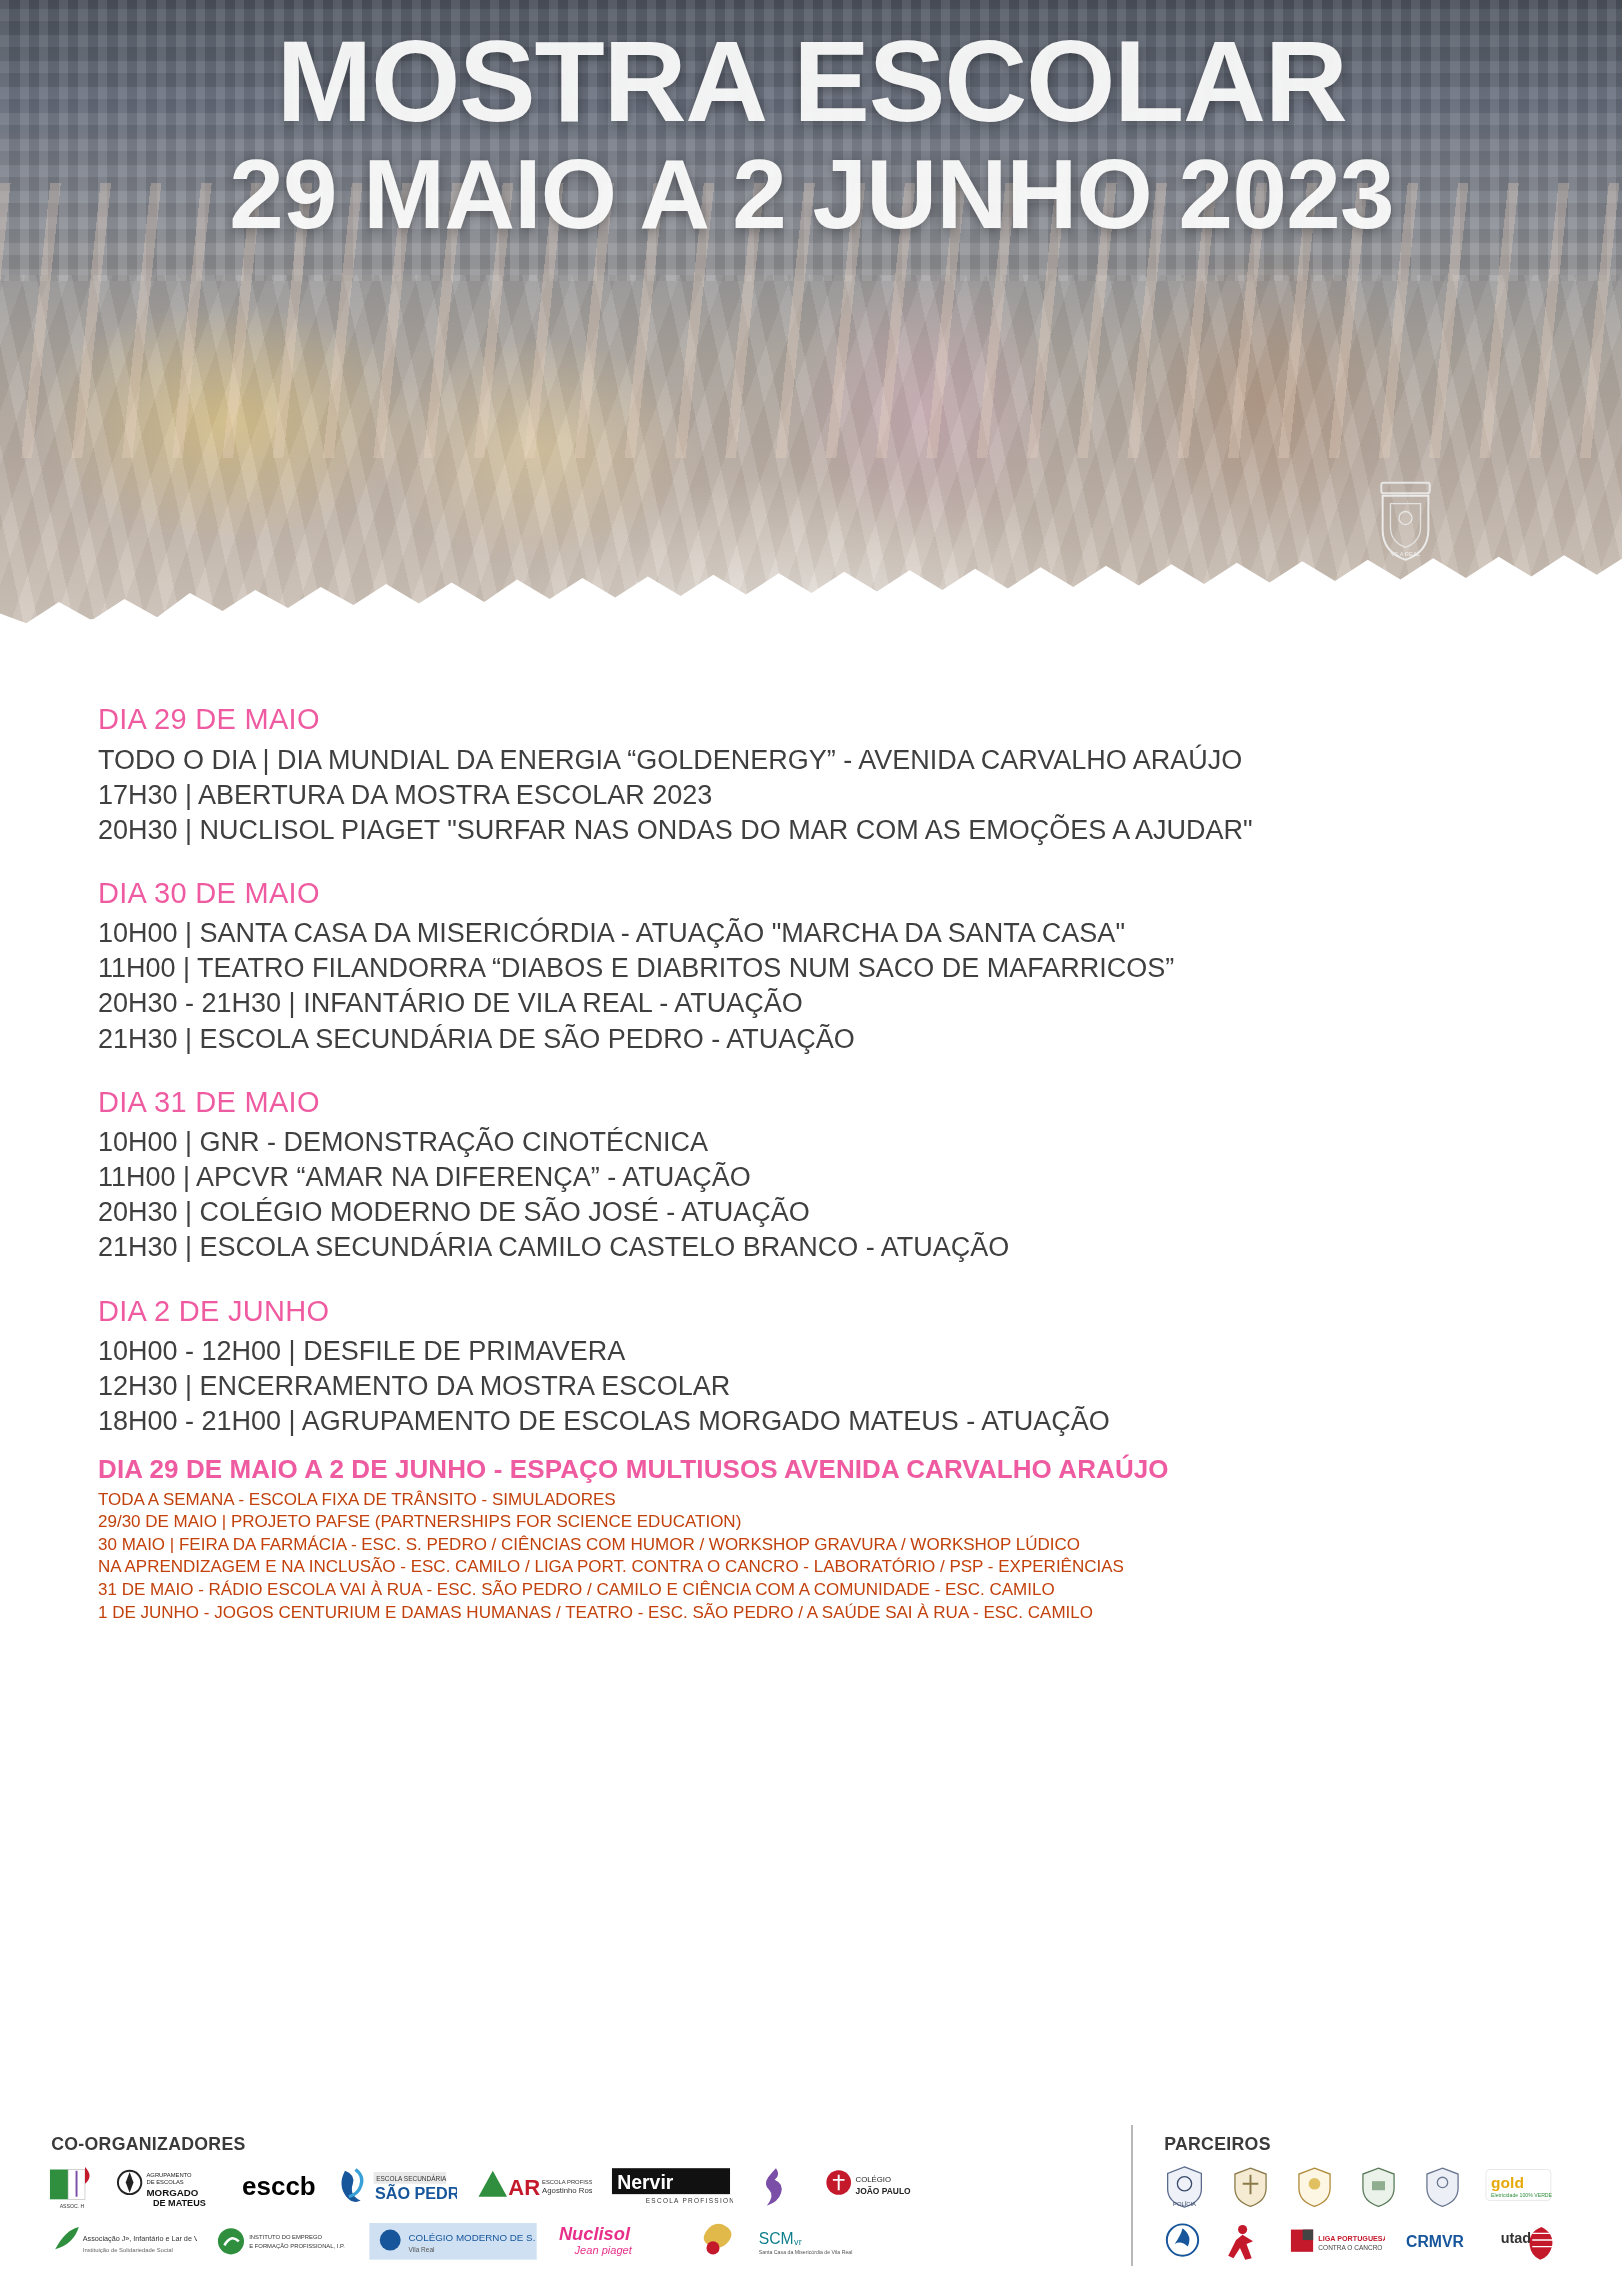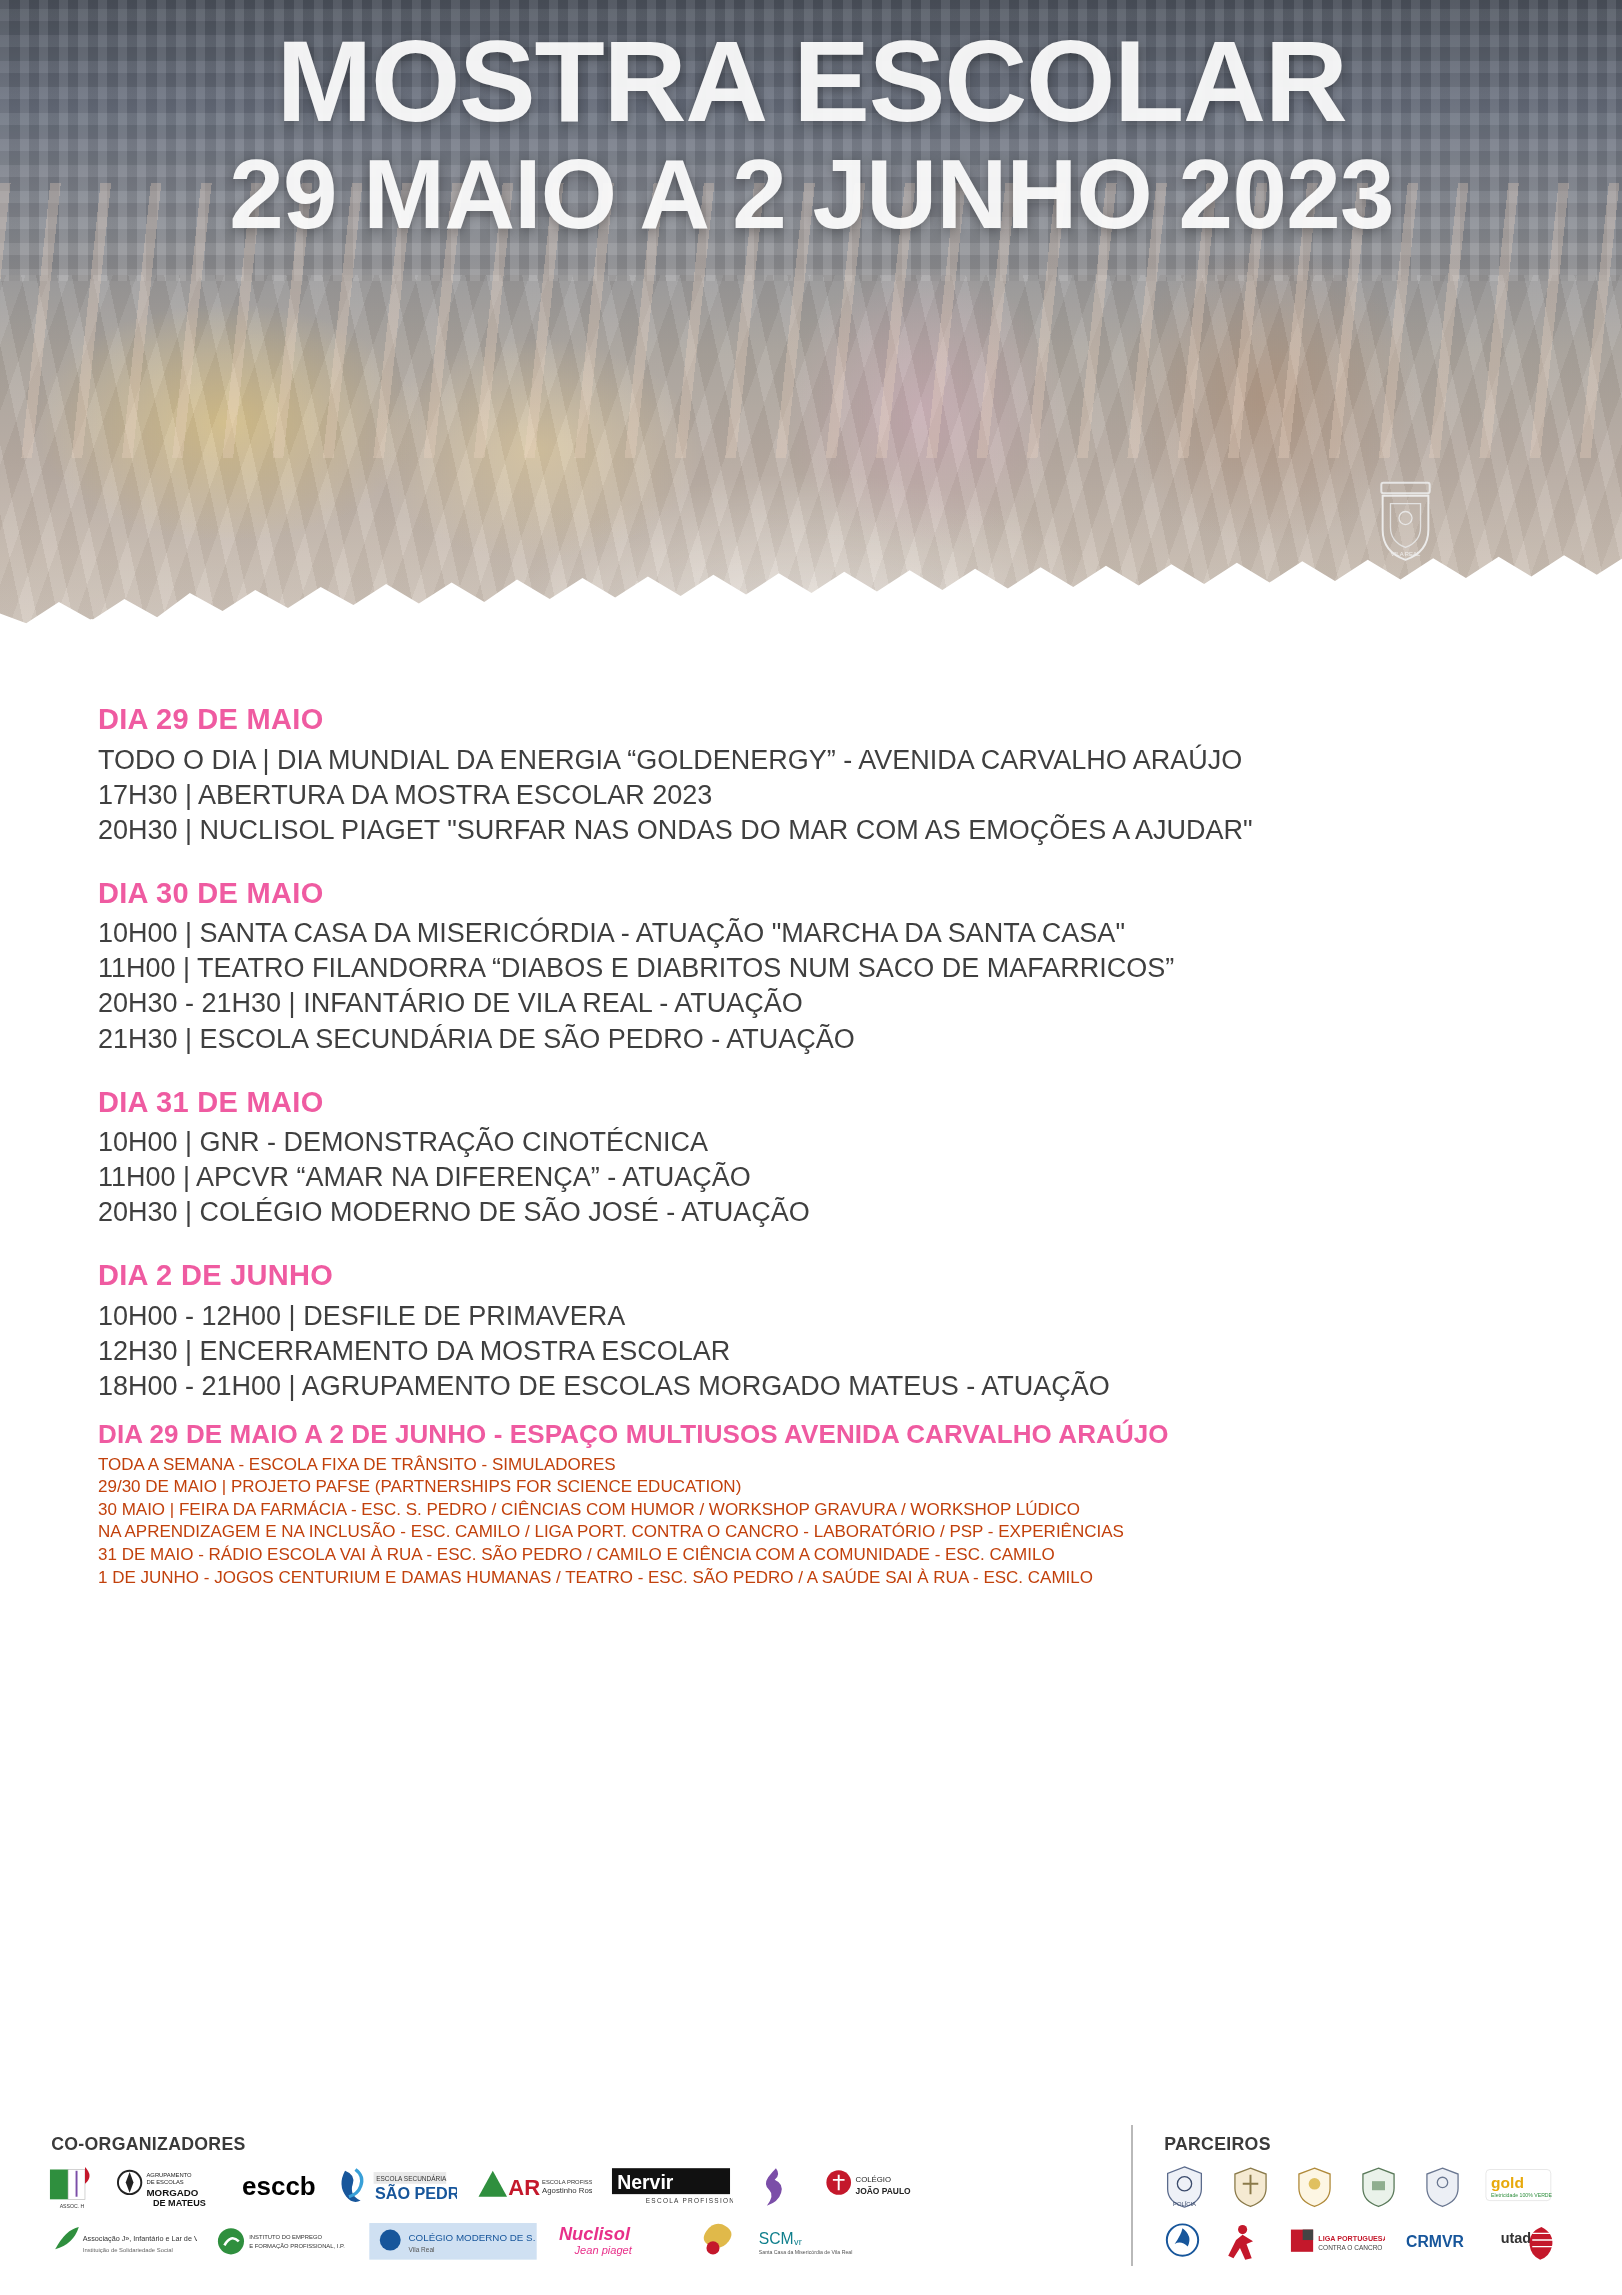--- a/index.html
+++ b/index.html
@@ -135,21 +135,21 @@
   .program {
     position: relative;
     padding: 22px 98px 0 98px;
     z-index: 3;
   }
   .day-block { margin-bottom: 29px; }
   .day-block:last-child { margin-bottom: 0; }
   .day-heading {
     color: #ef5ba1;
     font-size: 29px;
-    font-weight: 700;
+    font-weight: 400;
     letter-spacing: 0.3px;
     margin: 0 0 6.5px 0;
   }
   .event-line {
     font-size: 27px;
     line-height: 1.30;
     color: #3f3f3f;
     font-weight: 400;
     white-space: nowrap;
   }
@@ -254,20 +254,21 @@
     <div class="event-line">11H00 | TEATRO FILANDORRA “DIABOS E DIABRITOS NUM SACO DE MAFARRICOS”</div>
     <div class="event-line">20H30 - 21H30 | INFANTÁRIO DE VILA REAL - ATUAÇÃO</div>
     <div class="event-line">21H30 | ESCOLA SECUNDÁRIA DE SÃO PEDRO - ATUAÇÃO</div>
   </div>
 
   <div class="day-block">
     <div class="day-heading">DIA 31 DE MAIO</div>
     <div class="event-line">10H00 | GNR - DEMONSTRAÇÃO CINOTÉCNICA</div>
     <div class="event-line">11H00 | APCVR “AMAR NA DIFERENÇA” - ATUAÇÃO</div>
     <div class="event-line">20H30 | COLÉGIO MODERNO DE SÃO JOSÉ - ATUAÇÃO</div>
+    <div class="event-line">21H30 | ESCOLA SECUNDÁRIA CAMILO CASTELO BRANCO - ATUAÇÃO</div>
   </div>
 
 
   <div class="day-block">
     <div class="day-heading">DIA 2 DE JUNHO</div>
     <div class="event-line">10H00 - 12H00 | DESFILE DE PRIMAVERA</div>
     <div class="event-line">12H30 | ENCERRAMENTO DA MOSTRA ESCOLAR</div>
     <div class="event-line">18H00  - 21H00 | AGRUPAMENTO DE ESCOLAS MORGADO MATEUS - ATUAÇÃO</div>
   </div>
 </div>

